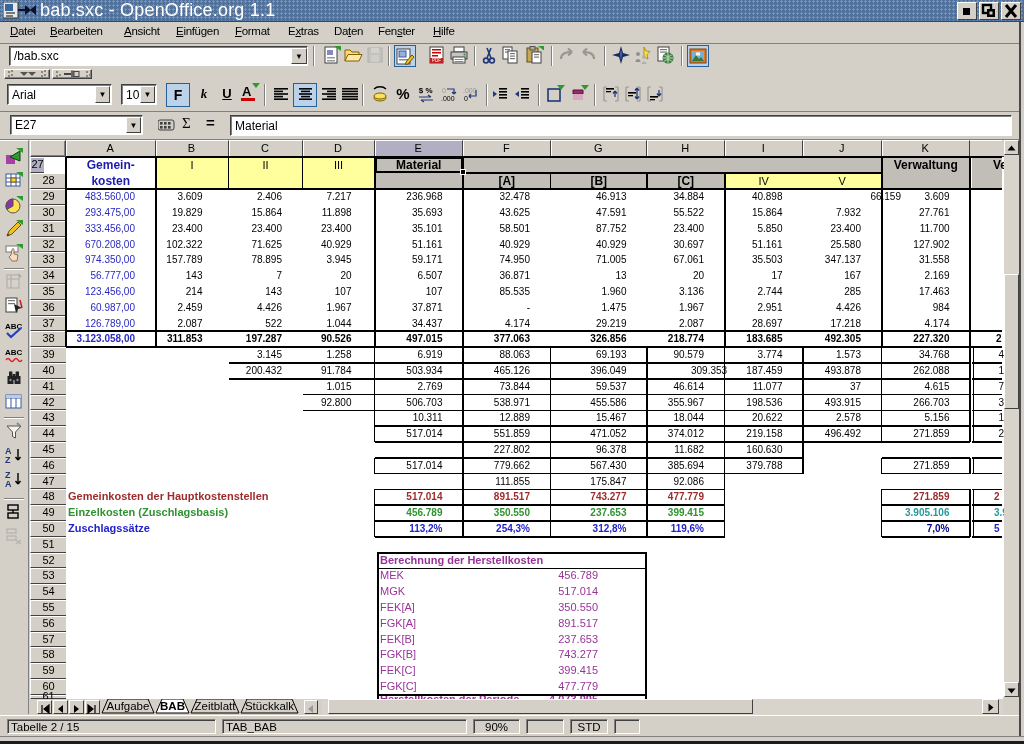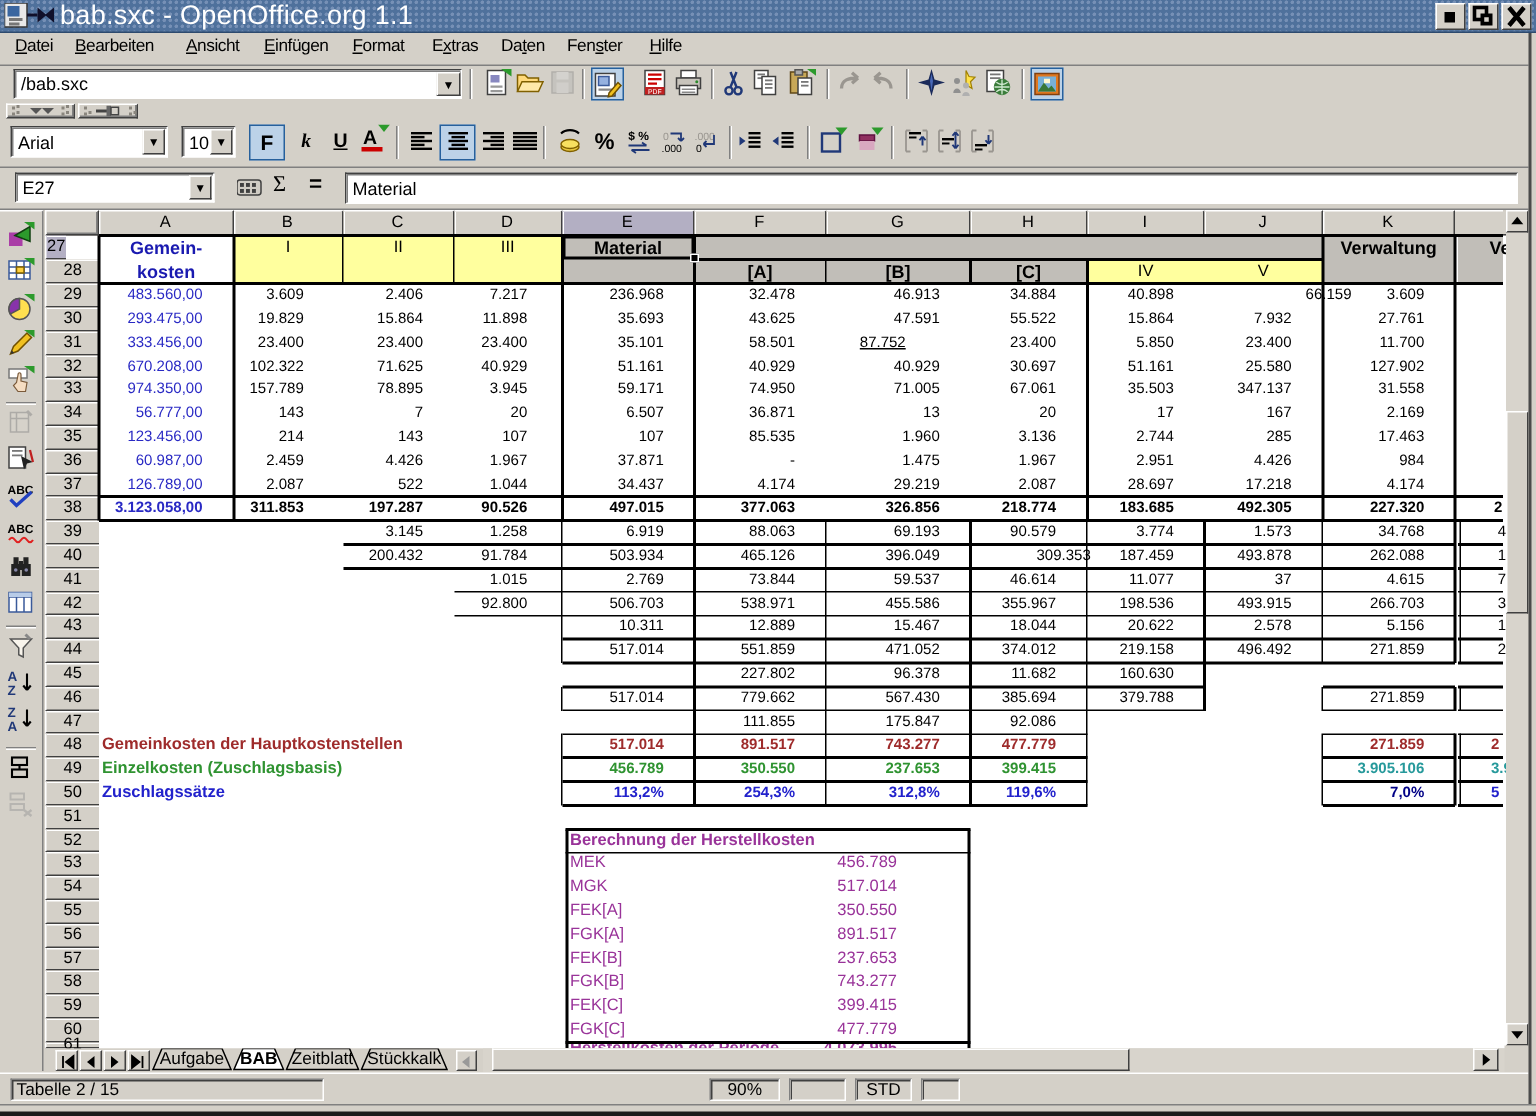--- a/index.html
+++ b/index.html
@@ -514,21 +514,21 @@
       <div style="position:absolute;font-size:10px;color:#000;white-space:nowrap;left:617px;top:65.0px;width:57.0px;height:15.799999999999983px;line-height:15.799999999999983px;text-align:right;">55.522</div>
       <div style="position:absolute;font-size:10px;color:#000;white-space:nowrap;left:694.5px;top:65.0px;width:58.0px;height:15.799999999999983px;line-height:15.799999999999983px;text-align:right;">15.864</div>
       <div style="position:absolute;font-size:10px;color:#000;white-space:nowrap;left:773px;top:65.0px;width:58.0px;height:15.799999999999983px;line-height:15.799999999999983px;text-align:right;">7.932</div>
       <div style="position:absolute;font-size:10px;color:#000;white-space:nowrap;left:851.5px;top:65.0px;width:68.0px;height:15.799999999999983px;line-height:15.799999999999983px;text-align:right;">27.761</div>
       <div style="position:absolute;font-size:10px;color:#2929c4;white-space:nowrap;left:36px;top:80.79999999999998px;width:69.0px;height:15.800000000000011px;line-height:15.800000000000011px;text-align:right;">333.456,00</div>
       <div style="position:absolute;font-size:10px;color:#000;white-space:nowrap;left:125.5px;top:80.79999999999998px;width:47.0px;height:15.800000000000011px;line-height:15.800000000000011px;text-align:right;">23.400</div>
       <div style="position:absolute;font-size:10px;color:#000;white-space:nowrap;left:198.5px;top:80.79999999999998px;width:53.5px;height:15.800000000000011px;line-height:15.800000000000011px;text-align:right;">23.400</div>
       <div style="position:absolute;font-size:10px;color:#000;white-space:nowrap;left:272.5px;top:80.79999999999998px;width:49.0px;height:15.800000000000011px;line-height:15.800000000000011px;text-align:right;">23.400</div>
       <div style="position:absolute;font-size:10px;color:#000;white-space:nowrap;left:344.5px;top:80.79999999999998px;width:68.0px;height:15.800000000000011px;line-height:15.800000000000011px;text-align:right;">35.101</div>
       <div style="position:absolute;font-size:10px;color:#000;white-space:nowrap;left:433px;top:80.79999999999998px;width:67.0px;height:15.800000000000011px;line-height:15.800000000000011px;text-align:right;">58.501</div>
-      <div style="position:absolute;font-size:10px;color:#000;white-space:nowrap;left:520.5px;top:80.79999999999998px;width:76.0px;height:15.800000000000011px;line-height:15.800000000000011px;text-align:center;text-decoration:underline;">87.752</div>
+      <div style="position:absolute;font-size:10px;color:#000;white-space:nowrap;left:520.5px;top:80.79999999999998px;width:76.0px;height:15.800000000000011px;line-height:15.800000000000011px;text-align:right;">87.752</div>
       <div style="position:absolute;font-size:10px;color:#000;white-space:nowrap;left:617px;top:80.79999999999998px;width:57.0px;height:15.800000000000011px;line-height:15.800000000000011px;text-align:right;">23.400</div>
       <div style="position:absolute;font-size:10px;color:#000;white-space:nowrap;left:694.5px;top:80.79999999999998px;width:58.0px;height:15.800000000000011px;line-height:15.800000000000011px;text-align:right;">5.850</div>
       <div style="position:absolute;font-size:10px;color:#000;white-space:nowrap;left:773px;top:80.79999999999998px;width:58.0px;height:15.800000000000011px;line-height:15.800000000000011px;text-align:right;">23.400</div>
       <div style="position:absolute;font-size:10px;color:#000;white-space:nowrap;left:851.5px;top:80.79999999999998px;width:68.0px;height:15.800000000000011px;line-height:15.800000000000011px;text-align:right;">11.700</div>
       <div style="position:absolute;font-size:10px;color:#2929c4;white-space:nowrap;left:36px;top:96.6px;width:69.0px;height:15.799999999999983px;line-height:15.799999999999983px;text-align:right;">670.208,00</div>
       <div style="position:absolute;font-size:10px;color:#000;white-space:nowrap;left:125.5px;top:96.6px;width:47.0px;height:15.799999999999983px;line-height:15.799999999999983px;text-align:right;">102.322</div>
       <div style="position:absolute;font-size:10px;color:#000;white-space:nowrap;left:198.5px;top:96.6px;width:53.5px;height:15.799999999999983px;line-height:15.799999999999983px;text-align:right;">71.625</div>
       <div style="position:absolute;font-size:10px;color:#000;white-space:nowrap;left:272.5px;top:96.6px;width:49.0px;height:15.799999999999983px;line-height:15.799999999999983px;text-align:right;">40.929</div>
       <div style="position:absolute;font-size:10px;color:#000;white-space:nowrap;left:344.5px;top:96.6px;width:68.0px;height:15.799999999999983px;line-height:15.799999999999983px;text-align:right;">51.161</div>
       <div style="position:absolute;font-size:10px;color:#000;white-space:nowrap;left:433px;top:96.6px;width:67.0px;height:15.799999999999983px;line-height:15.799999999999983px;text-align:right;">40.929</div>
@@ -832,20 +832,23 @@
 <div class="btn" style="left:660px;top:0;width:17px;height:15px"><svg width="15" height="13" viewBox="0 0 15 13">
             <path d="M5.5 2.5 L10.5 6.5 L5.5 10.5 Z" fill="#000"></path>
           </svg></div>
 </div>
 </div>
 <div class="abs" style="left:1003px;top:697px;width:16px;height:18px;background:#d4d0c8"></div>
 <div class="abs" style="left:0;top:715px;width:1024px;height:29px;background:#d4d0c8;border-top:1px solid #fff">
 <div class="abs sunken" style="left:7px;top:3px;width:209px;height:15px;background:#d4d0c8">
         <div style="position:absolute;left:3px;top:1px;font-size:11.5px">Tabelle 2 / 15</div>
       </div>
+<div class="abs sunken" style="left:222px;top:3px;width:245px;height:15px;background:#d4d0c8">
+        <div style="position:absolute;left:3px;top:1px;font-size:11.5px">TAB_BAB</div>
+      </div>
 <div class="abs sunken" style="left:473px;top:3px;width:47px;height:15px;background:#d4d0c8">
         <div style="position:absolute;left:0;top:1px;width:100%;text-align:center;font-size:11.5px">90%</div>
       </div>
 <div class="abs sunken" style="left:526px;top:3px;width:38px;height:15px;background:#d4d0c8"></div>
 <div class="abs sunken" style="left:570px;top:3px;width:38px;height:15px;background:#d4d0c8">
         <div style="position:absolute;left:0;top:1px;width:100%;text-align:center;font-size:11.5px">STD</div>
       </div>
 <div class="abs sunken" style="left:614px;top:3px;width:26px;height:15px;background:#d4d0c8"></div>
 </div>
 <div class="abs" style="left:1019px;top:22px;width:5px;height:722px;background:#d4d0c8;border-left:2px solid #4a4a4a"></div>

